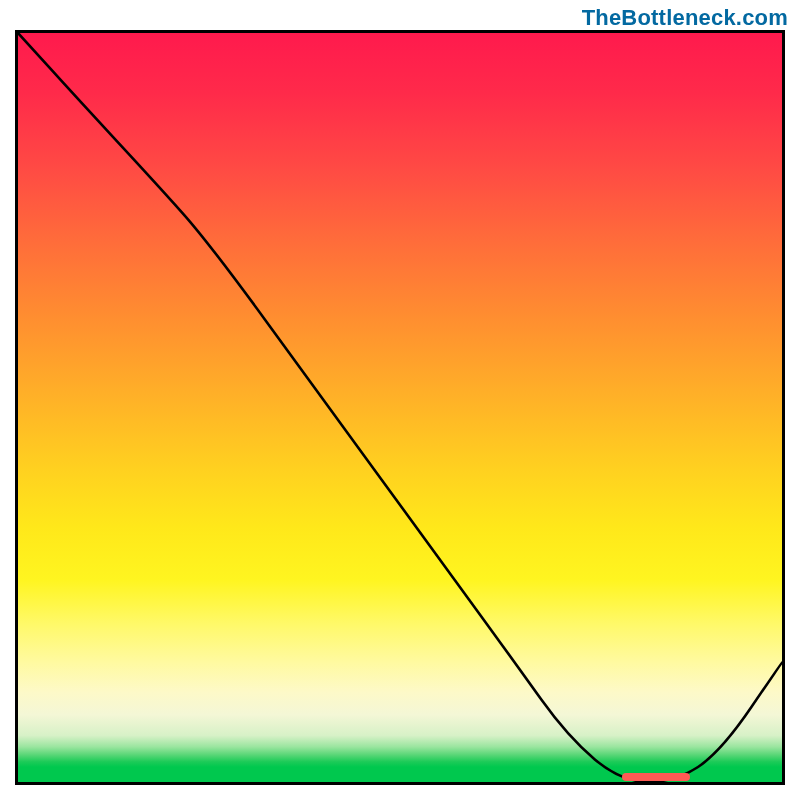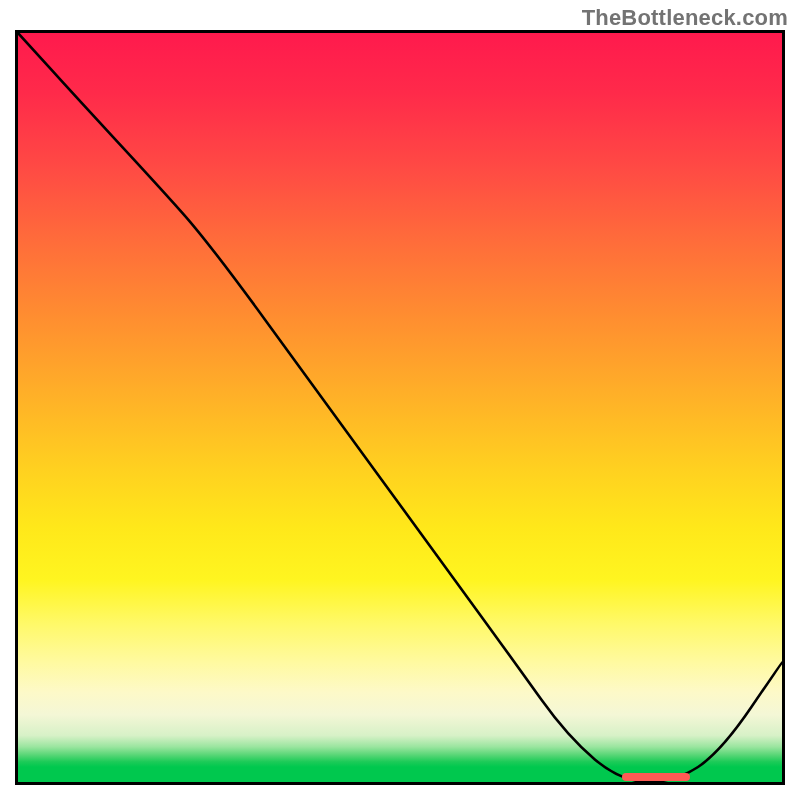--- a/index.html
+++ b/index.html
@@ -15,21 +15,21 @@
     position: relative;
     width: 800px;
     height: 800px;
   }
   .watermark {
     position: absolute;
     top: 5px;
     right: 12px;
     font-size: 22px;
     font-weight: 600;
-    color: #737373;
+    color: #0369a1;
     letter-spacing: 0.2px;
   }
   .plot {
     position: absolute;
     top: 30px;
     left: 15px;
     width: 770px;
     height: 755px;
     border: 3px solid #000;
     box-sizing: border-box;

